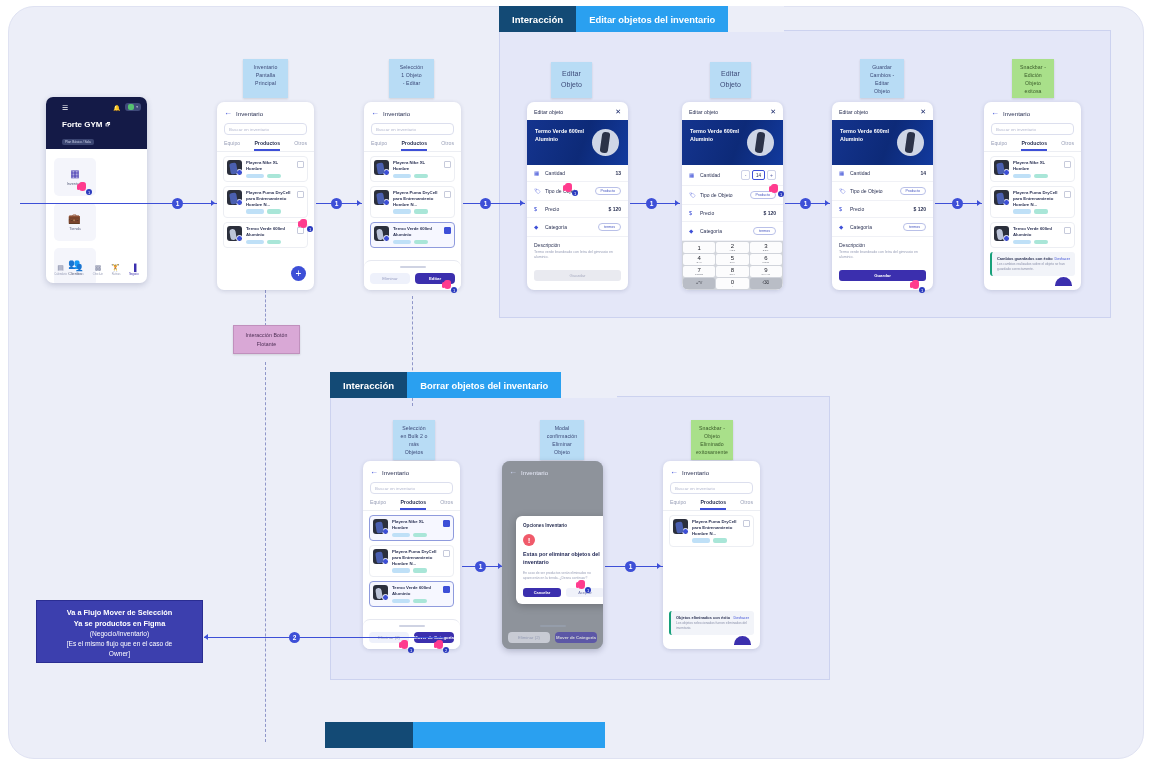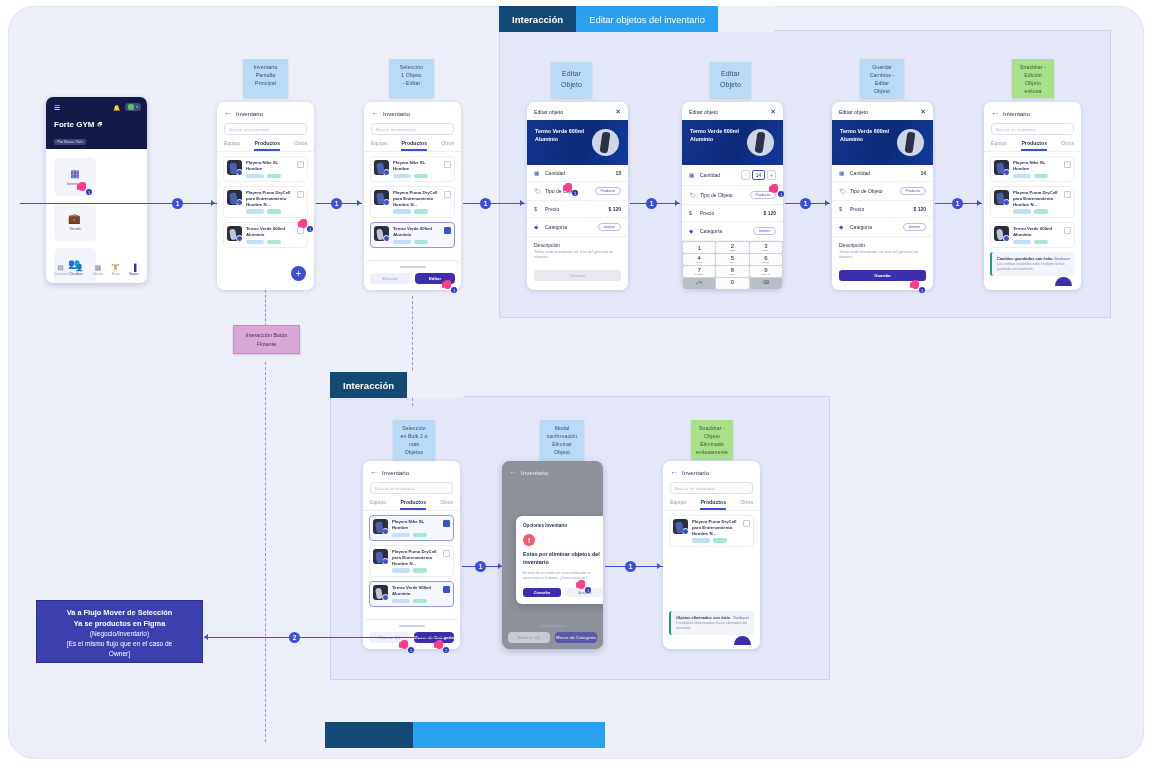--- a/index.html
+++ b/index.html
@@ -12,21 +12,21 @@
         padding:4px 3px;box-sizing:border-box;letter-spacing:.1px;}
   .note.blue{background:#b8dcf5;color:#3c4a78;box-shadow:0 1px 2px rgba(0,0,0,.13);}
   .note.green{background:#a9e08a;color:#3a5b2a;box-shadow:0 1px 2px rgba(0,0,0,.13);}
   .note.purple{background:#d9a8d6;color:#4a2d52;box-shadow:0 1px 2px rgba(0,0,0,.13);border:1px solid #c090bd;}
 
   
   .section{position:absolute;background:#e4e7f8;border:1px solid #ccd2ef;box-sizing:border-box;}
   .tabbar{position:absolute;display:flex;height:26px;z-index:6;}
   .tab{display:flex;align-items:center;justify-content:center;padding:0 13px;font-size:9.6px;font-weight:bold;box-sizing:border-box;}
   .tab.dark{background:#134a75;color:#fff;}
-  .tab.light{background:#2aa0f0;color:#fff;font-weight:normal;font-size:9.4px;}
+  .tab.light{background:#2aa0f0;color:#fff;font-weight:bold;font-size:9.4px;}
   .tab.ghost{background:#eceef8;width:56px;}
 
   
   .phone{position:absolute;background:#fff;border-radius:7px;box-shadow:0 1px 4px rgba(30,40,90,.16);overflow:hidden;box-sizing:border-box;}
   .ph-head{display:flex;align-items:center;gap:4px;padding:7px 7px 5px 7px;}
   .ph-head .back{color:#3d4fd7;font-size:8px;line-height:1;}
   .ph-title{font-size:6.2px;color:#2b3254;}
   .search{margin:1px 7px 5px 7px;height:10px;border:1px solid #dcdfee;border-radius:4px;display:flex;align-items:center;padding:0 4px;}
   .search span{font-size:4.4px;color:#b3b8cf;}
   .tabs3{display:flex;justify-content:space-between;padding:0 7px;border-bottom:1px solid #eceef3;}
@@ -101,21 +101,21 @@
   .dlg .warn{width:12px;height:12px;border-radius:50%;background:#f05a6a;color:#fff;font-size:8px;display:flex;align-items:center;justify-content:center;margin:6px 0 5px 0;font-weight:bold;}
   .dlg .dh{font-size:5.4px;font-weight:bold;color:#1b2250;line-height:1.45;}
   .dlg .db{font-size:3.3px;color:#9aa0b8;line-height:1.55;margin-top:4px;}
   .dlg .drow{display:flex;gap:5px;margin-top:7px;}
   .dlg .dbtn{flex:1;height:9px;border-radius:3px;font-size:3.9px;display:flex;align-items:center;justify-content:center;}
   .dlg .dbtn.p{background:#3b2fae;color:#fff;font-weight:bold;}
   .dlg .dbtn.s{background:#f0f2fa;color:#6d74a8;}
 
   
   .homephone{position:absolute;background:#fff;border-radius:7px;overflow:hidden;box-shadow:0 2px 6px rgba(30,40,90,.2);}
-  .hp-top{background:#141a47;height:52px;position:relative;padding:7px 8px;box-sizing:border-box;}
+  .hp-top{background:#141a47;height:52px;position:relative;padding:7px 16px;box-sizing:border-box;}
   .hp-top .burger{color:#fff;font-size:7px;line-height:1;}
   .hp-top .bell{position:absolute;right:26px;top:7px;color:#fff;font-size:6px;}
   .hp-top .chip{position:absolute;right:6px;top:6px;background:#3f4a7a;border-radius:3px;padding:1px 3px;display:flex;align-items:center;gap:2px;}
   .hp-top .chip .av{width:6px;height:6px;border-radius:2px;background:#56c271;}
   .hp-top .chip .cv{color:#cfd6ee;font-size:3.4px;}
   .hp-name{color:#fff;font-size:8px;font-weight:bold;margin-top:9px;display:flex;align-items:center;gap:3px;}
   .hp-badge{display:inline-block;margin-top:3px;background:#3b4572;color:#cfd6ee;font-size:3.2px;padding:1px 3px;border-radius:2px;}
   .hp-cards{display:flex;flex-wrap:wrap;gap:7px;padding:9px 8px;}
   .hcard{width:42px;height:38px;background:#f4f5fb;border-radius:5px;display:flex;flex-direction:column;align-items:center;justify-content:center;gap:3px;position:relative;}
   .hcard .ci{font-size:10px;color:#3b2fae;line-height:1;}
@@ -155,20 +155,21 @@
   <div class="section" style="left:499px;top:30px;width:612px;height:288px;"></div>
   <div class="tabbar" style="left:499px;top:6px;">
     <div class="tab dark">Interacción</div>
     <div class="tab light">Editar objetos del inventario</div>
     <div class="tab ghost"></div>
   </div>
 
   <div class="section" style="left:330px;top:396px;width:500px;height:284px;"></div>
   <div class="tabbar" style="left:330px;top:372px;">
     <div class="tab dark">Interacción</div>
+    <div class="tab light">Borrar objetos del inventario</div>
     <div class="tab ghost"></div>
   </div>
 
   <div class="tabbar" style="left:325px;top:722px;">
     <div class="tab dark" style="width:88px;"></div>
     <div class="tab light" style="width:192px;"></div>
   </div>
 
   <div class="dash" style="left:265px;top:290px;height:36px;"></div>
   <div class="dash" style="left:265px;top:362px;height:380px;"></div>

